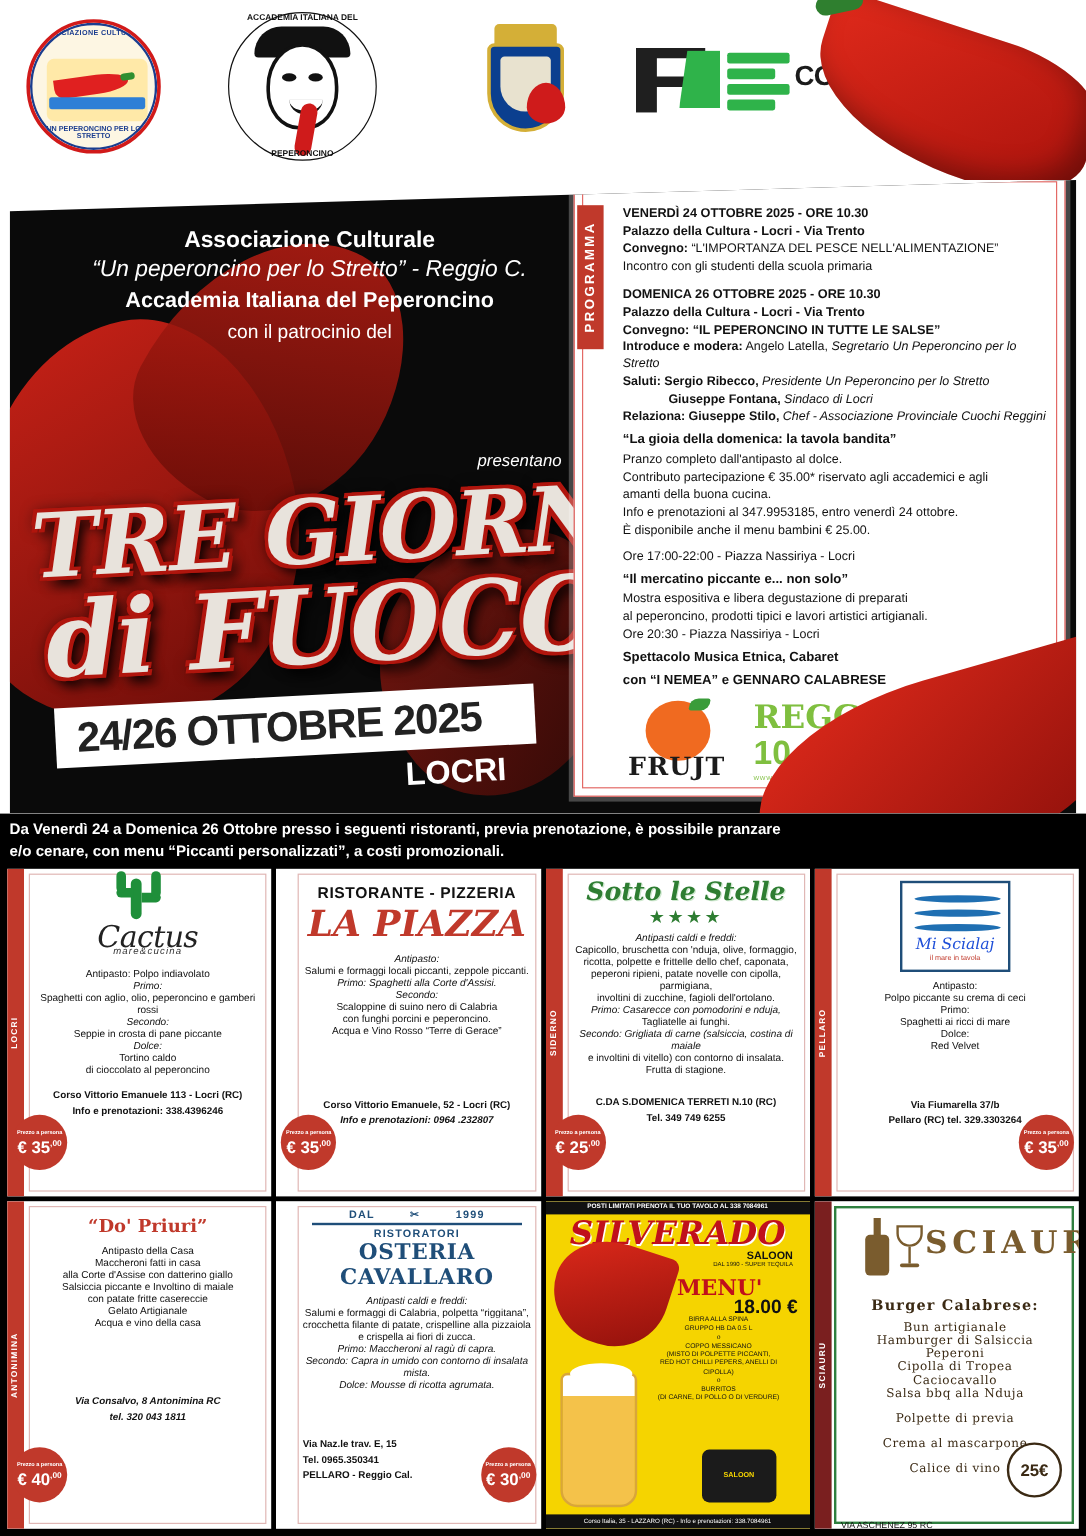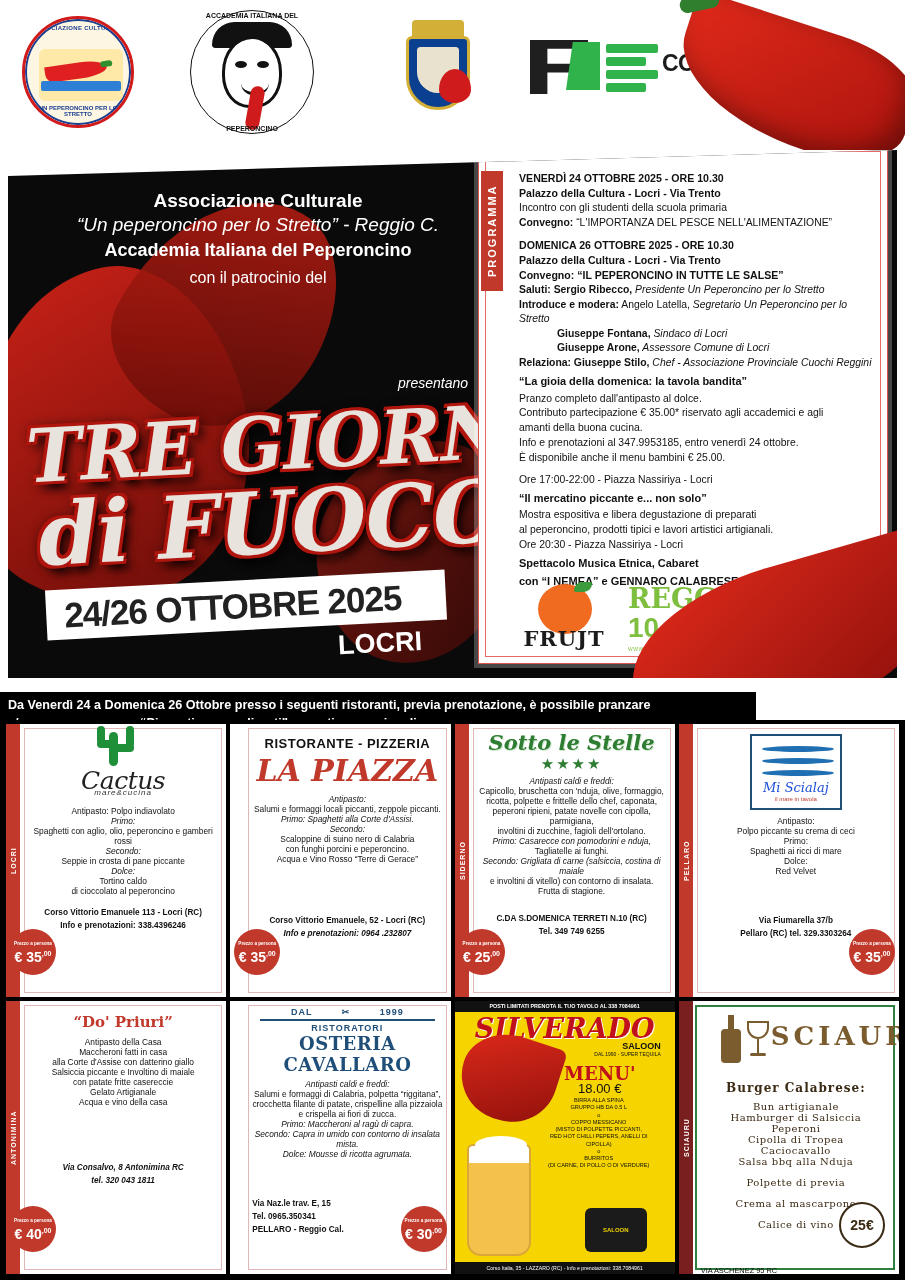--- a/index.html
+++ b/index.html
@@ -314,24 +314,24 @@
 
   .poster-chili-r {
     position:absolute; right:-30px; bottom:-40px; width:300px; height:150px;
     background:linear-gradient(150deg,#e02a1b,#8e100b);
     border-radius:60% 0 50% 50%/60% 0 50% 50%;
     transform:rotate(-16deg);
   }
 
   
   .banner {
-    position:absolute; left:0; top:678px; width:756px; height:42px;
+    position:absolute; left:0; top:678px; width:905px; height:42px;
     background:#000; color:#fff;
     padding:4px 8px 0 8px;
-    font-size:12.6px; font-weight:bold; line-height:1.45;margin-top:14px;
+    font-size:12.6px; font-weight:bold; line-height:1.45;
   }
 
   
   .grid {
     position:absolute; left:0; top:720px; width:905px; height:560px;
     background:#000;
     display:grid;
     grid-template-columns:repeat(4,1fr);
     grid-template-rows:1fr 1fr;
     gap:4px;
@@ -483,22 +483,22 @@
   .silv .est {
     position:absolute; right:14px; top:50px;
     font-size:5px; color:#111;
   }
   .silv .menu-t {
     position:absolute; right:10px; top:62px; width:130px; text-align:center;
     font-family:"DejaVu Serif", serif;
     font-size:18px; font-weight:bold; color:#c0101b;
   }
   .silv .price {
-    position:absolute; right:10px; top:80px; width:130px; text-align:center;
-    font-size:13px; font-weight:normal; color:#111;
+    position:absolute; right:10px; top:80px; width:130px; text-align:right;
+    font-size:16px; font-weight:bold; color:#111;
   }
   .silv .det {
     position:absolute; right:6px; top:96px; width:140px;
     font-size:5.6px; color:#111; text-align:center; line-height:1.3;
   }
   .silv .bigchili {
     position:absolute; left:6px; top:34px; width:96px; height:86px;
     background:linear-gradient(150deg,#e02a1b,#8e100b);
     border-radius:55% 8% 50% 50%/50% 10% 55% 55%;
     transform:rotate(18deg);
@@ -628,30 +628,29 @@
     <div class="dt">24/26 OTTOBRE 2025</div>
   </div>
   <div class="locri-word">LOCRI</div>
 
   <div class="prog">
     <div class="inner-border"></div>
     <div class="prog-tab">PROGRAMMA</div>
     <div class="prog-body" id="prog-body">
         <div class="row head">VENERDÌ 24 OTTOBRE 2025 - ORE 10.30</div>
         <div class="row head">Palazzo della Cultura - Locri - Via Trento</div>
+        <div class="row"><span class="b">Convegno:</span><span> “L'IMPORTANZA DEL PESCE NELL'ALIMENTAZIONE”</span></div>
         <div class="row">Incontro con gli studenti della scuola primaria</div>
-        <div class="row"><span class="b">Convegno:</span><span> “L'IMPORTANZA DEL PESCE NELL'ALIMENTAZIONE”</span></div>
         <div class="gap"></div>
         <div class="row head">DOMENICA 26 OTTOBRE 2025 - ORE 10.30</div>
         <div class="row head">Palazzo della Cultura - Locri - Via Trento</div>
         <div class="row head">Convegno: “IL PEPERONCINO IN TUTTE LE SALSE”</div>
+        <div class="row"><span class="b">Introduce e modera:</span><span> Angelo Latella, </span><span class="it">Segretario Un Peperoncino per lo Stretto</span></div>
         <div class="row"><span class="b">Saluti:  Sergio Ribecco,</span><span class="it"> Presidente Un Peperoncino per lo Stretto</span></div>
-        <div class="row"><span class="b">Introduce e modera:</span><span> Angelo Latella, </span><span class="it">Segretario Un Peperoncino per lo Stretto</span></div>
         <div class="row ind"><span class="b">Giuseppe Fontana,</span><span class="it"> Sindaco di Locri</span></div>
-        <div class="row ind"><span class="b">Giuseppe Arone,</span><span class="it"> Assessore  Comune di  Locri</span></div>
         <div class="row"><span class="b">Relaziona:  Giuseppe Stilo,</span><span class="it"> Chef - Associazione Provinciale Cuochi Reggini</span></div>
         <div class="row quote">“La gioia della domenica: la tavola bandita”</div>
         <div class="row">Pranzo completo dall'antipasto al dolce.</div>
         <div class="row">Contributo partecipazione € 35.00* riservato agli accademici e agli</div>
         <div class="row">amanti della buona cucina.</div>
         <div class="row">Info e prenotazioni al 347.9953185, entro venerdì 24 ottobre.</div>
         <div class="row">È disponibile anche il menu bambini € 25.00.</div>
         <div class="gap"></div>
         <div class="row">Ore 17:00-22:00 - Piazza Nassiriya  - Locri</div>
         <div class="row quote">“Il mercatino piccante e... non solo”</div>

